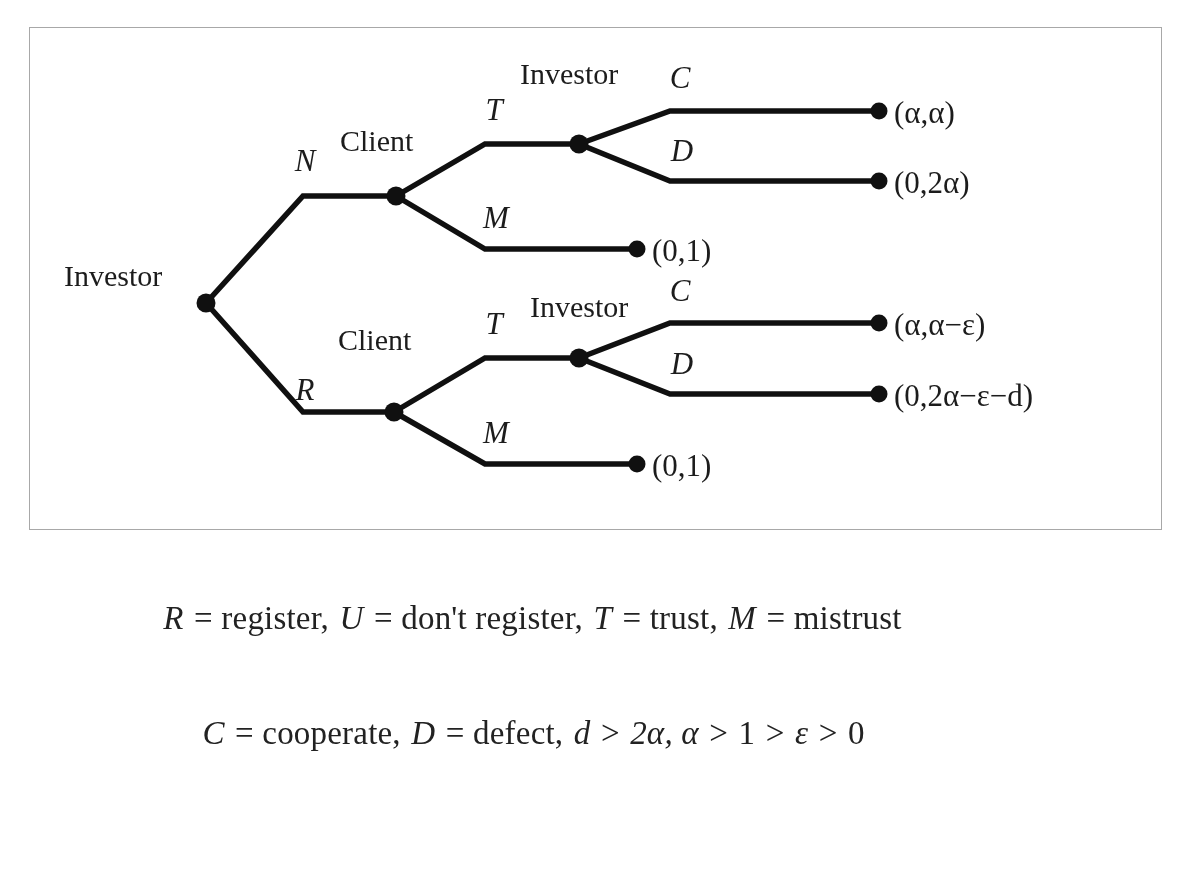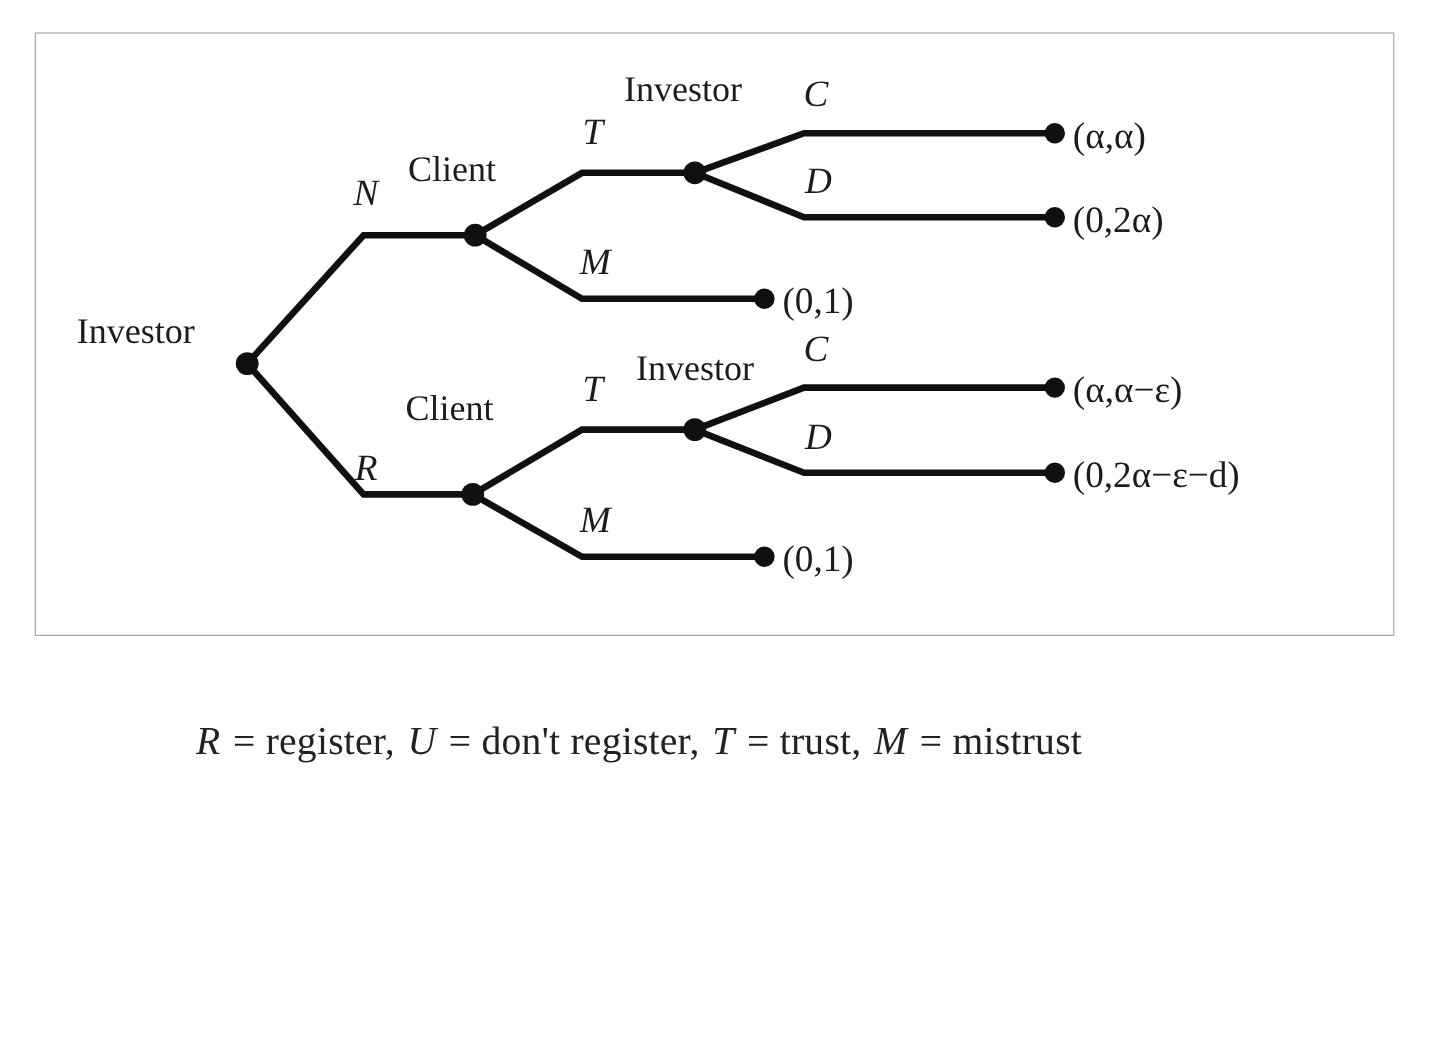--- a/index.html
+++ b/index.html
@@ -152,15 +152,31 @@
     <div class="legend-line first">
       <i>R</i>
       <span class="op">= register,</span>
       <i>U</i>
       <span class="op">= don't register,</span>
       <i>T</i>
       <span class="op">= trust,</span>
       <i>M</i>
       <span class="op">= mistrust</span>
     </div>
+    <div class="legend-line">
+      <i>C</i>
+      <span class="op">= cooperate,</span>
+      <i>D</i>
+      <span class="op">= defect,</span>
+      <i>d</i>
+      <span class="op">&gt;</span>
+      <i>2α,</i>
+      <i>α</i>
+      <span class="op">&gt;</span>
+      <span>1</span>
+      <span class="op">&gt;</span>
+      <i>ε</i>
+      <span class="op">&gt;</span>
+      <span>0</span>
+    </div>
   </div>
 
 </div>
 
 </body></html>

